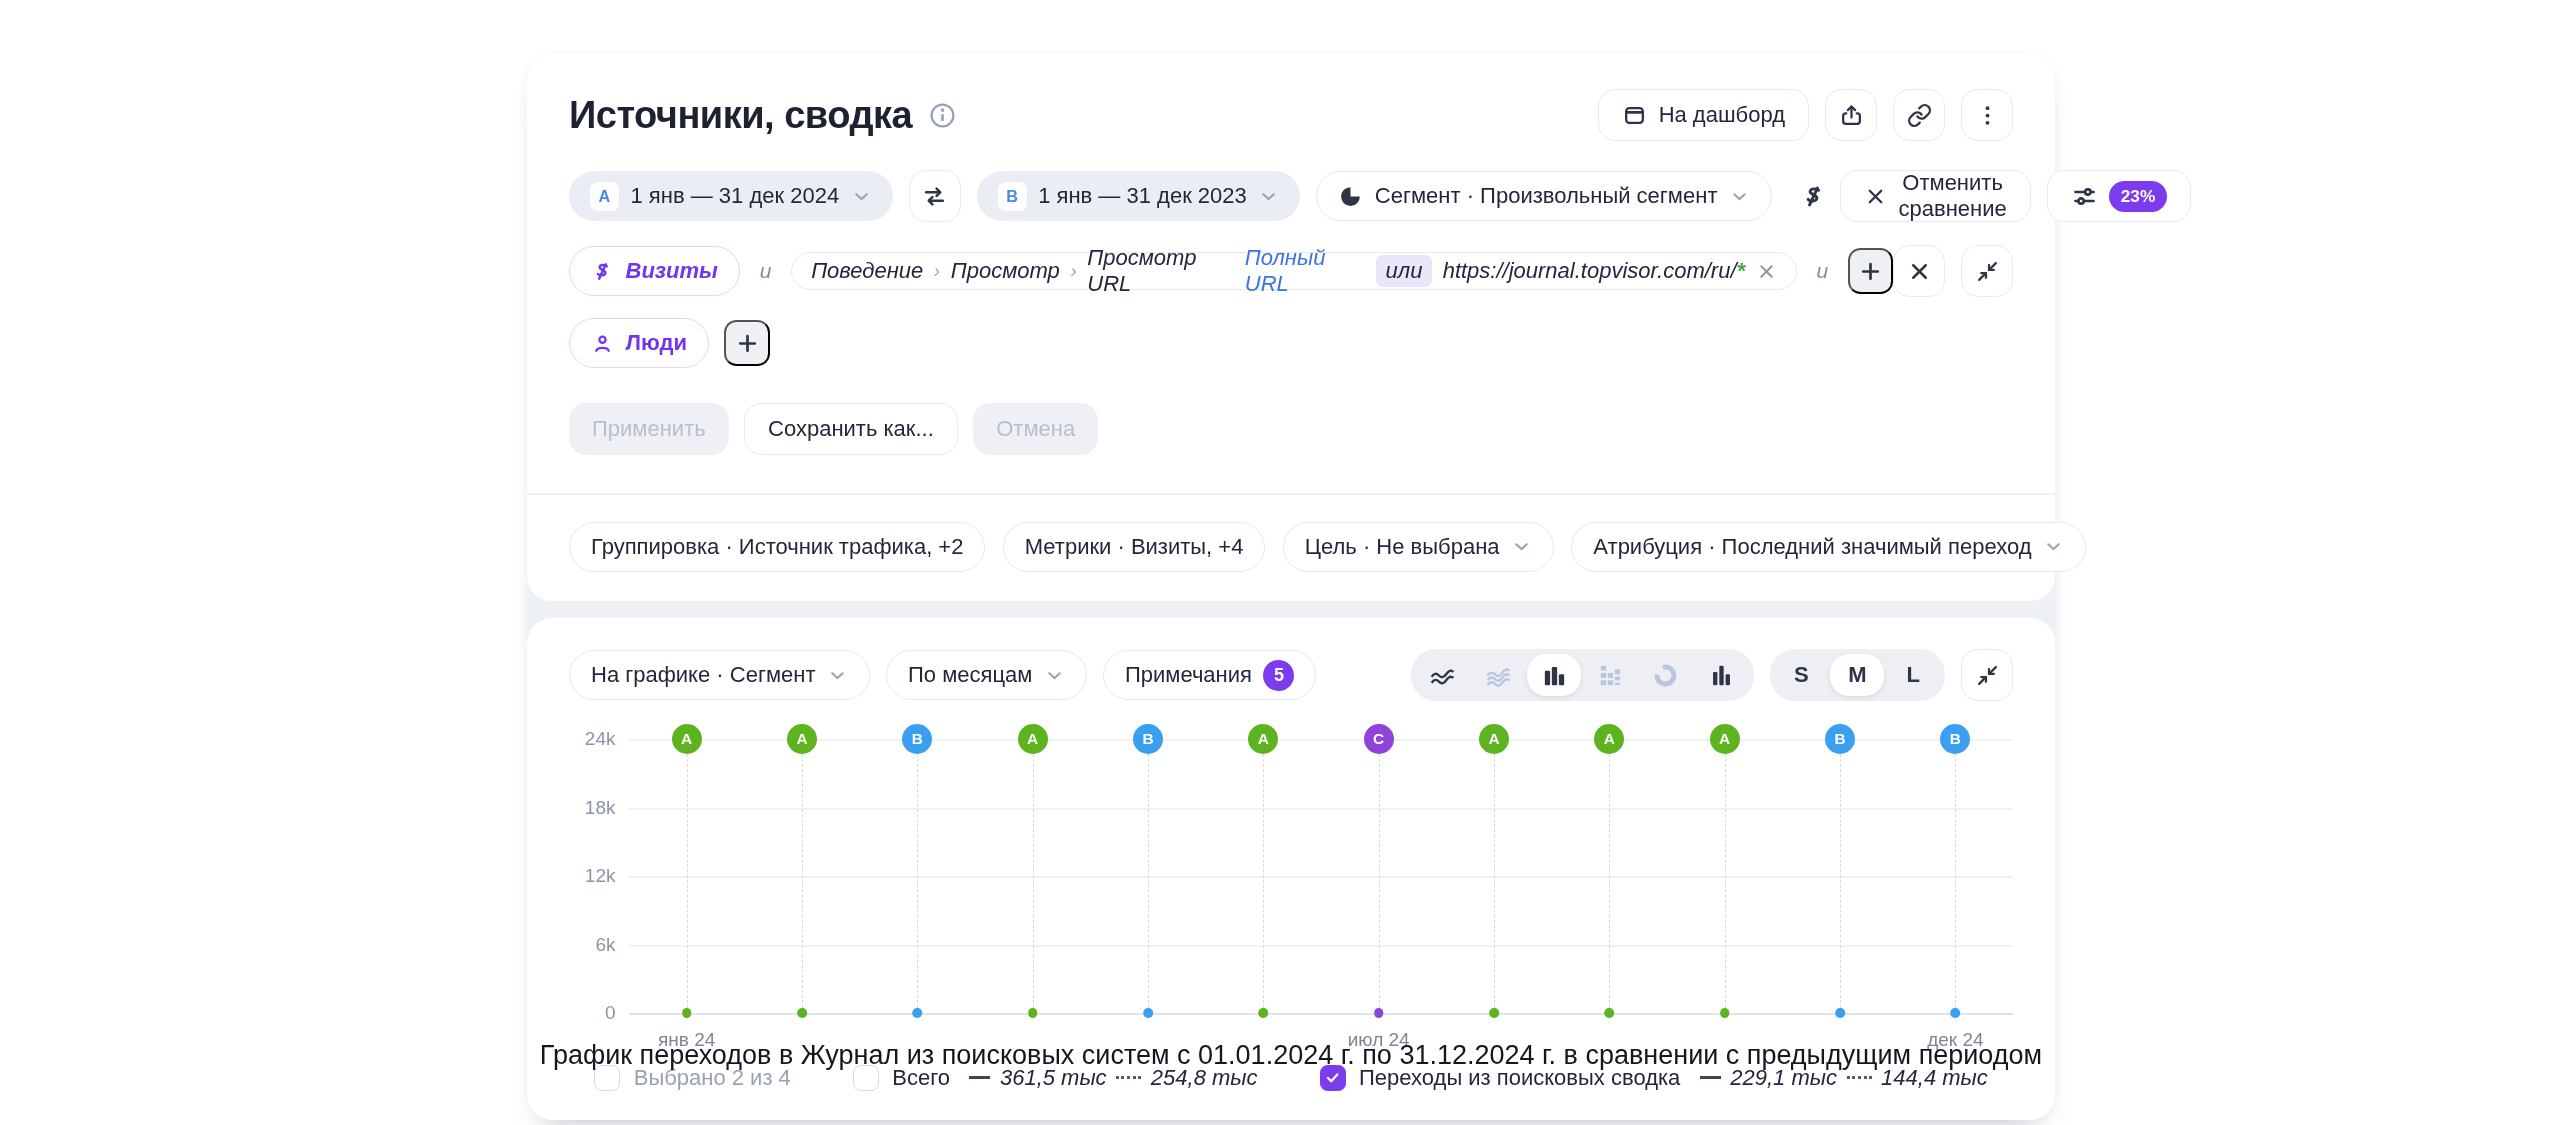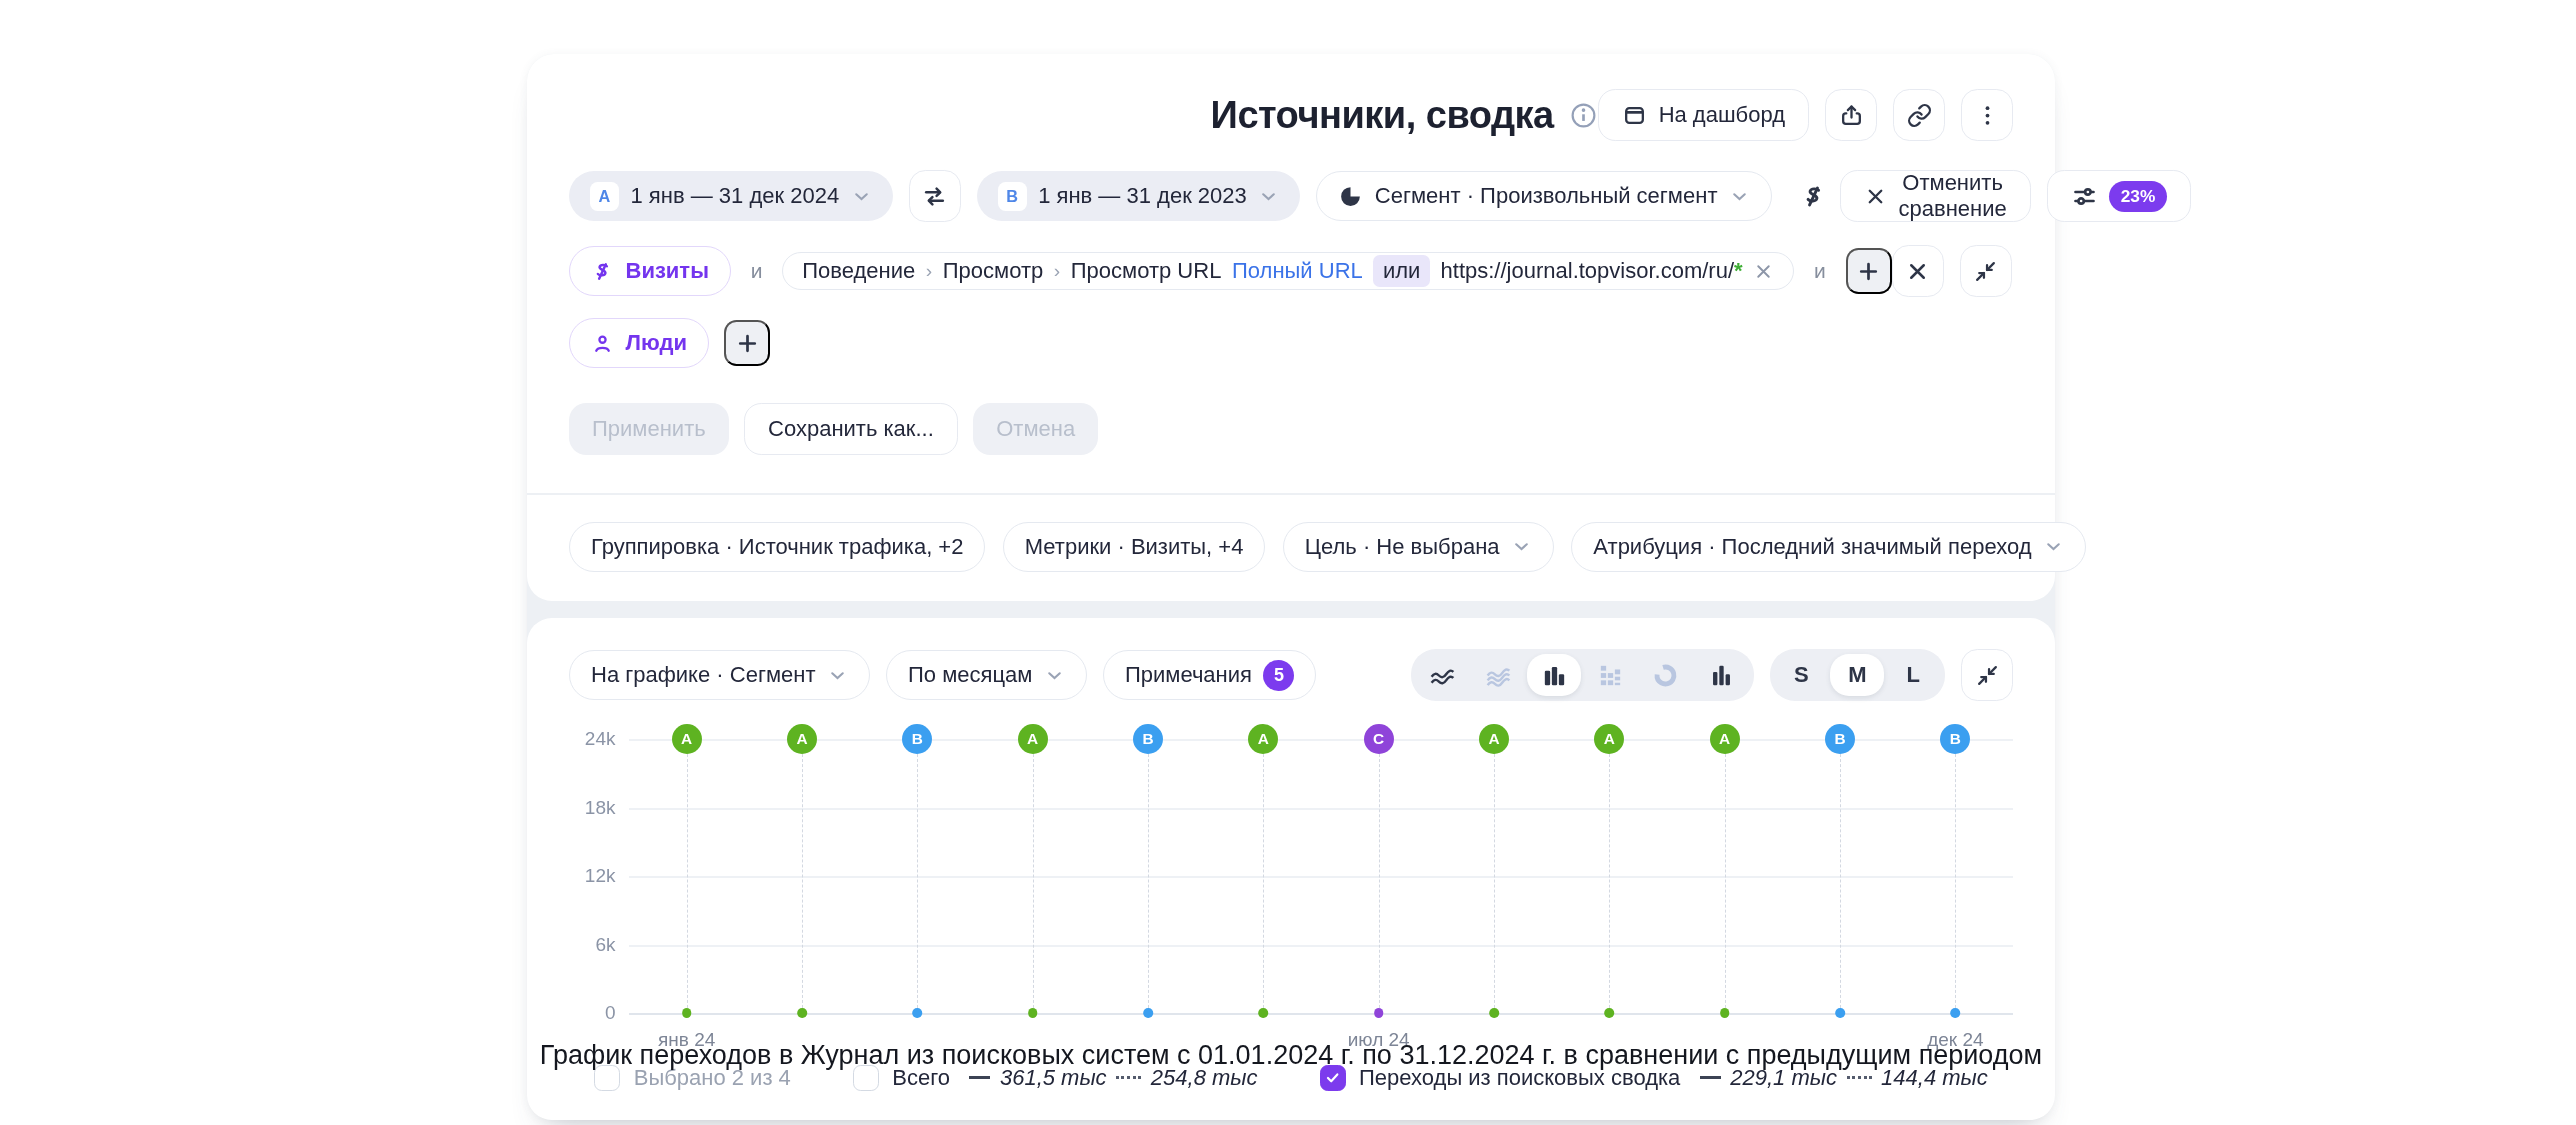--- a/index.html
+++ b/index.html
@@ -5,21 +5,21 @@
   * { margin:0; padding:0; box-sizing:border-box; }
   html,body { width:2576px; height:1126px; background:#ffffff; font-family:"Liberation Sans", sans-serif; color:#23273a; }
   .page { position:relative; width:2576px; height:1126px; background:#fff; overflow:hidden; }
   .stack { position:absolute; left:527px; top:54px; width:1528px; background:#edf0f4; border-radius:27px;
            box-shadow:0 21px 33px -19px rgba(70,80,100,.30), 0 1.9px 9.6px rgba(70,80,100,.07); }
   .card { background:#fff; }
   .card-top { border-radius:27px 27px 0 0; padding:35px 42px 38px; margin-bottom:1.9px; }
   .card-chips { padding:27px 42px 29px; border-radius:0 0 25px 25px; margin-bottom:17.3px; }
   .card-chart { border-radius:25px; padding:31px 42px 29px; }
 
-  .header-row { display:flex; justify-content:flex-end; align-items:center; }
+  .header-row { display:flex; justify-content:space-between; align-items:center; }
   .title-wrap { display:flex; align-items:center; gap:15.4px; }
   h1 { font-size:38px; font-weight:bold; letter-spacing:-0.5px; color:#1d2130; }
   .info { display:flex; }
 
   .row { display:flex; align-items:center; }
   .periods-row { margin-top:29px; justify-content:space-between; }
   .grp { display:flex; align-items:center; gap:16px; }
 
   .chip { display:inline-flex; align-items:center; gap:11.5px; height:50px; padding:0 21px; border-radius:25px;
           font-size:22px; color:#23273a; white-space:nowrap; }
@@ -37,21 +37,21 @@
 
   .and { font-size:21px; color:#868e9d; padding:0 3.8px; }
   .cond-chip { display:inline-flex; align-items:center; gap:10.6px; height:38px; padding:0 19px; background:#fff;
                border:1.9px solid #e5e9f0; border-radius:25px; font-size:22px; }
   .crumb-sep { color:#9aa3b3; font-size:19px; }
   .match-type { color:#3b73e8; }
   .op-token { background:#e9e6fa; border-radius:6.7px; padding:2.9px 9.6px; }
   .url-star { color:#3fae35; font-weight:bold; }
 
   .actions-row { margin-top:35px; gap:15.4px; }
-  .filter-row { margin-top:23px; justify-content:flex-start; }
+  .filter-row { margin-top:23px; justify-content:flex-start;font-style:italic; }
   .people-row { margin-top:21px; gap:15.4px; }
 
   .chips4 { display:flex; gap:17.3px; }
 
   .controls-row { display:flex; justify-content:space-between; align-items:center; }
   .badge-count { display:inline-flex; align-items:center; justify-content:center; min-width:31px; height:31px; border-radius:15.4px;
                  background:#7c3bee; color:#fff; font-size:18px; font-weight:bold; }
   .badge-pct { display:inline-flex; align-items:center; justify-content:center; padding:0 11.5px; height:31px; border-radius:15.4px;
                background:#7c3bee; color:#fff; font-size:17.3px; font-weight:bold; }
   .seg-ctl { display:flex; align-items:center; background:#edeff4; border-radius:25px; padding:4.8px; gap:1.9px; }

